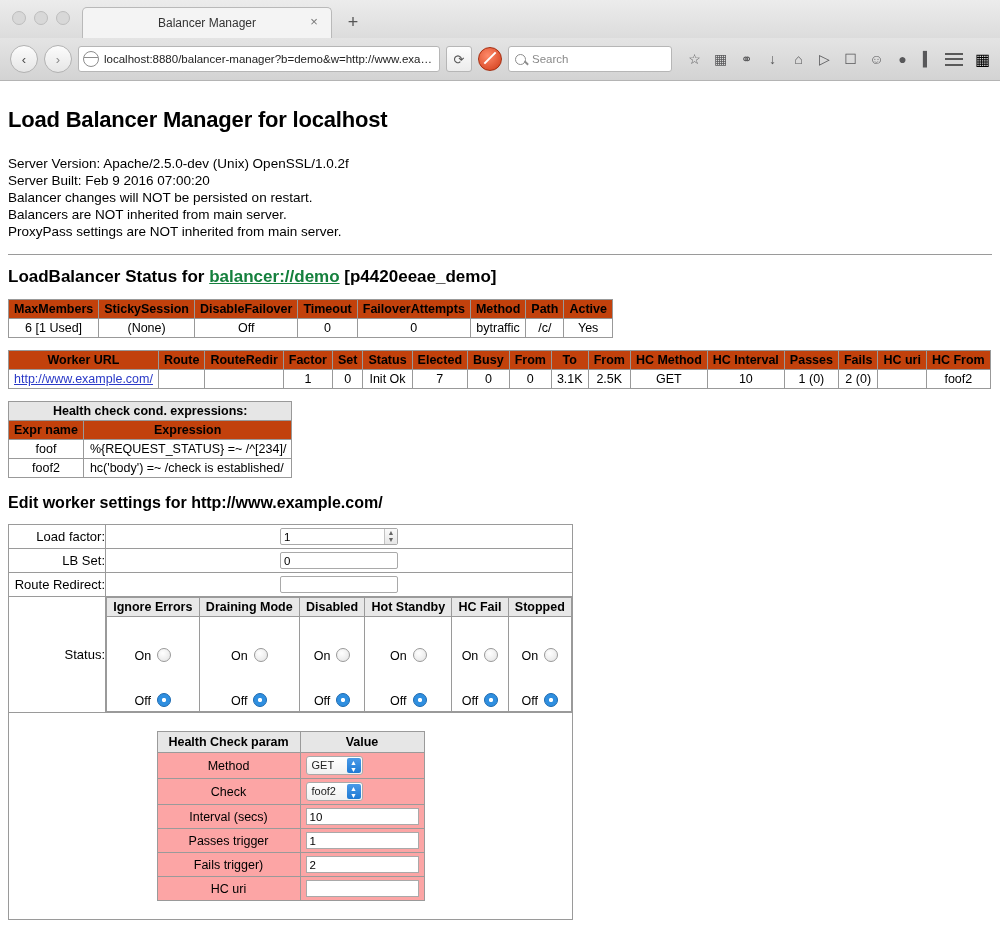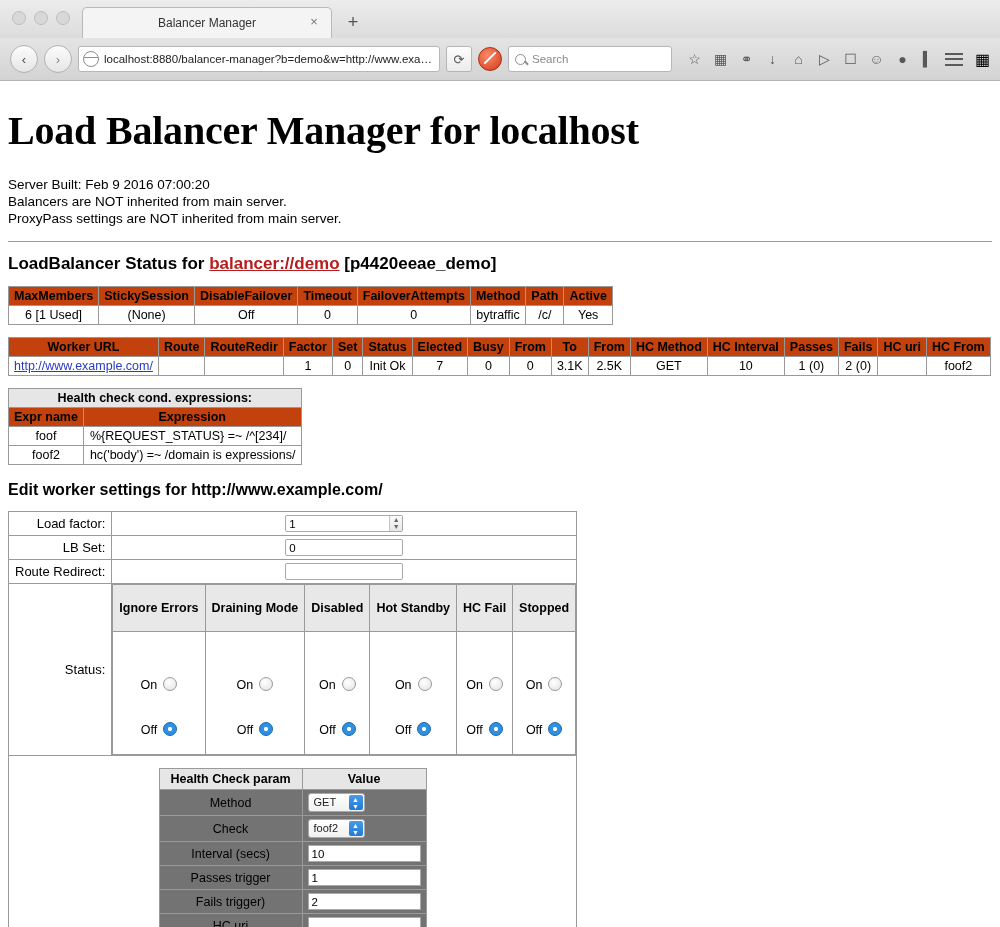--- a/index.html
+++ b/index.html
@@ -210,42 +210,41 @@
     display: flex; flex-direction: column; justify-content: space-between;
   }
   .hamb i { display:block; height: 2px; background: #5a5a5a; }
 
   
   .page {
     padding: 14px 8px 0 8px;
     color: #000;
   }
   h1.title {
-    font-size: 40px;
+    font-size: 22px;
     margin: 12px 0 22px 0;
     font-weight: bold;
     letter-spacing: -0.2px;
-    font-family: Liberation Serif, serif;
   }
   .meta-line {
     font-size: 13.5px;
     line-height: 17px;
   }
   hr.rule {
     border: none;
     border-top: 1px solid #9a9a9a;
     margin: 14px 0 12px 0;
   }
   h2.section {
     font-size: 17px;
     margin: 0 0 12px 0;
     font-weight: bold;
   }
   h2.section a {
-    color: #b91c1c;
+    color: #15803d;
     text-decoration: underline;
   }
   h3.section {
     font-size: 16px;
     margin: 16px 0 12px 0;
     font-weight: bold;
   }
 
   table.grid {
     border-collapse: collapse;
@@ -278,21 +277,21 @@
 
   
   table.form {
     border-collapse: collapse;
     font-size: 13px;
     width: 565px;
     background: #fff;
   }
   table.form > tbody > tr > td {
     border: 1px solid #9a9a9a;
-    padding: 3px 6px;
+    padding: 3px 0;
   }
   td.lbl {
     text-align: right;
     width: 96px;
     white-space: nowrap;
   }
   input.txt {
     font-family: "Liberation Sans", sans-serif;
     font-size: 11.5px;
     border: 1px solid #a9a9a9;
@@ -321,21 +320,21 @@
   }
   .cell-center { text-align: center; }
 
   table.status {
     border-collapse: collapse;
     font-size: 12.5px;
     width: 100%;
   }
   table.status th, table.status td {
     border: 1px solid #9a9a9a;
-    padding: 16px 6px;
+    padding: 2px 6px;
     text-align: center;
     white-space: nowrap;
   }
   table.status th { background: #e8e8e8; font-weight: bold; }
   table.status td { background: #fff; }
   .radio {
     display: inline-block;
     width: 12px; height: 12px;
     border-radius: 50%;
     border: 1px solid #9a9a9a;
@@ -345,23 +344,23 @@
   }
   .radio.on {
     background: radial-gradient(circle at 50% 50%, #ffffff 0 22%, #2f8fe0 28% 100%);
     border-color: #1d6ab0;
   }
   .rline { padding: 1px 0; margin-top: 28px; }
 
   table.hcparam {
     border-collapse: collapse;
     font-size: 12.5px;
-    margin: 6px auto;
+    margin: 12px auto;
     width: 268px;
-    background: #737373;
+    background: #fca5a5;
   }
   table.hcparam th, table.hcparam td {
     border: 1px solid #9a9a9a;
     padding: 3px 5px;
   }
   table.hcparam th { background: #e6e6e6; font-weight: bold; text-align: center; }
   table.hcparam td.name { text-align: center; width: 143px; }
   table.hcparam td.val { text-align: left; }
   input.hcinput {
     font-family: "Liberation Sans", sans-serif;
@@ -467,21 +466,23 @@
         </span>
       <span class="ti">▦</span>
     </div>
   </div>
 </div>
 
 <div class="page">
   <h1 class="title">Load Balancer Manager for localhost</h1>
 
   <div>
+    <div class="meta-line">Server Version: Apache/2.5.0-dev (Unix) OpenSSL/1.0.2f</div>
     <div class="meta-line">Server Built: Feb 9 2016 07:00:20</div>
+    <div class="meta-line">Balancer changes will NOT be persisted on restart.</div>
     <div class="meta-line">Balancers are NOT inherited from main server.</div>
     <div class="meta-line">ProxyPass settings are NOT inherited from main server.</div>
   </div>
 
   <hr class="rule">
 
   <h2 class="section">
     <span>LoadBalancer Status for </span><a href="#">balancer://demo</a><span> [p4420eeae_demo]</span>
   </h2>
 
@@ -571,21 +572,21 @@
         <th>Expression</th>
       </tr>
     </thead>
     <tbody>
       <tr>
         <td>foof</td>
         <td class="expr">%{REQUEST_STATUS} =~ /^[234]/</td>
       </tr>
       <tr>
         <td>foof2</td>
-        <td class="expr">hc('body') =~ /domain is expressions/</td>
+        <td class="expr">hc('body') =~ /check is established/</td>
       </tr>
     </tbody>
   </table>
 
   <h3 class="section">Edit worker settings for http://www.example.com/</h3>
 
   <table class="form">
     <tbody>
       <tr>
         <td class="lbl">Load factor:</td>

